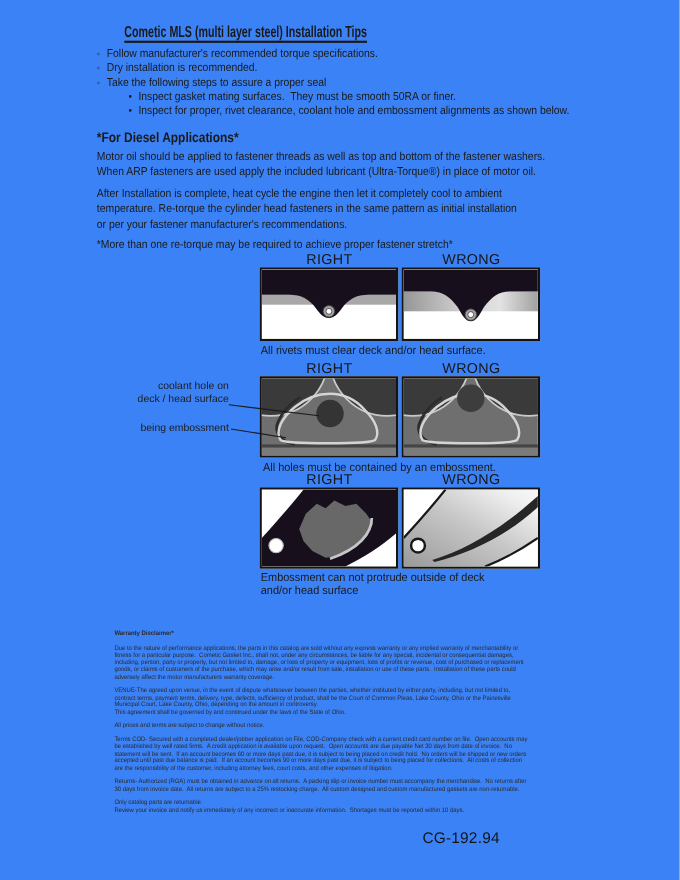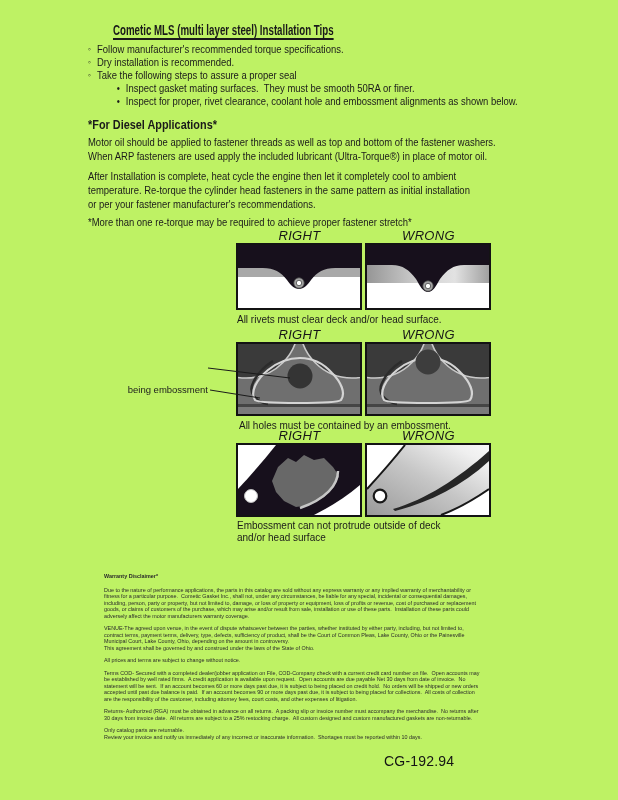--- a/index.html
+++ b/index.html
@@ -1,16 +1,16 @@
 <!DOCTYPE html>
 <html><head>
 <meta charset="utf-8">
 <style>
   html,body{margin:0;padding:0;background:#ffffff;}
-  .page{position:relative;width:618px;height:800px;background:#bef264;overflow:hidden;
+  .page{position:relative;width:618px;height:800px;background:#3b82f6;overflow:hidden;
         font-family:"Liberation Sans","DejaVu Sans",sans-serif;color:#1a1a1a;}
   .pre{white-space:pre;}
   
   .doc-title{position:absolute;left:113px;top:22px;font-size:14.5px;font-weight:bold;
              text-decoration:underline;text-decoration-thickness:1.5px;text-underline-offset:3px;
              transform:scaleX(0.67);transform-origin:0 0;white-space:pre;}
   
   .tips{position:absolute;left:88px;top:43px;font-size:10.5px;line-height:13px;
         transform:scaleX(0.9);transform-origin:0 0;}
   .tip-row{display:flex;align-items:flex-start;}
@@ -23,21 +23,21 @@
   .body-para{position:absolute;left:88px;font-size:10.5px;line-height:13.8px;
              transform:scaleX(0.90);transform-origin:0 0;}
   .para1{top:136px;}
   .para2{top:170px;}
   .note{top:216px;}
   
   .fig{position:absolute;left:236px;}
   .fig-f1{top:229px;}
   .fig-f2{top:328px;}
   .fig-f3{top:429px;}
-  .fig-row{display:flex;font-style:italic;}
+  .fig-row{display:flex;}
   .fig-col{width:127px;margin-right:2px;}
   .fig-label{text-align:center;font-size:13px;line-height:14px;letter-spacing:0.3px;color:#161616;}
   .fig-box{width:122px;height:63px;border:2.5px solid #131313;background:#fff;}
   .fig-f2 .fig-box,.fig-f3 .fig-box{height:70px;}
   .fig-box svg{display:block;}
   .fig-caption{margin-top:4px;margin-left:1px;font-size:10.5px;line-height:11.5px;
                transform:scaleX(0.95);transform-origin:0 0;}
   .fig-f3 .fig-caption{margin-top:3px;}
   
   .anno{position:absolute;width:112px;text-align:right;font-size:9.5px;line-height:11px;color:#1c1c1c;}
@@ -172,20 +172,22 @@
               <path d="M17,56 C12,48 18,36 30,26 C40,18 50,14 62,14 C75,14 86,20 94,29 C103,38 108,49 103,56 C98,60 22,60 17,56 Z" fill="none" stroke="#d4d4d4" stroke-width="2.2"></path>
               <circle cx="61" cy="18" r="12.5" fill="#3d3d3d"></circle>
             </g>
           </svg>
         </div>
       </div>
     </div>
     <div class="fig-caption pre" style="margin-left:3px;">All holes must be contained by an embossment.</div>
   </div>
 
+  <div class="anno anno-coolant pre">coolant hole on
+deck / head surface</div>
   <div class="anno anno-emboss pre">being embossment</div>
   <svg class="leader-svg" width="92" height="40" viewBox="0 0 92 40">
     <line x1="3" y1="5" x2="85" y2="15" stroke="#1a1a1a" stroke-width="1"></line>
     <line x1="5" y1="27" x2="55" y2="35" stroke="#1a1a1a" stroke-width="1"></line>
   </svg>
 
   <div class="fig fig-f3">
     <div class="fig-row">
       <div class="fig-col">
         <div class="fig-label">RIGHT</div>

